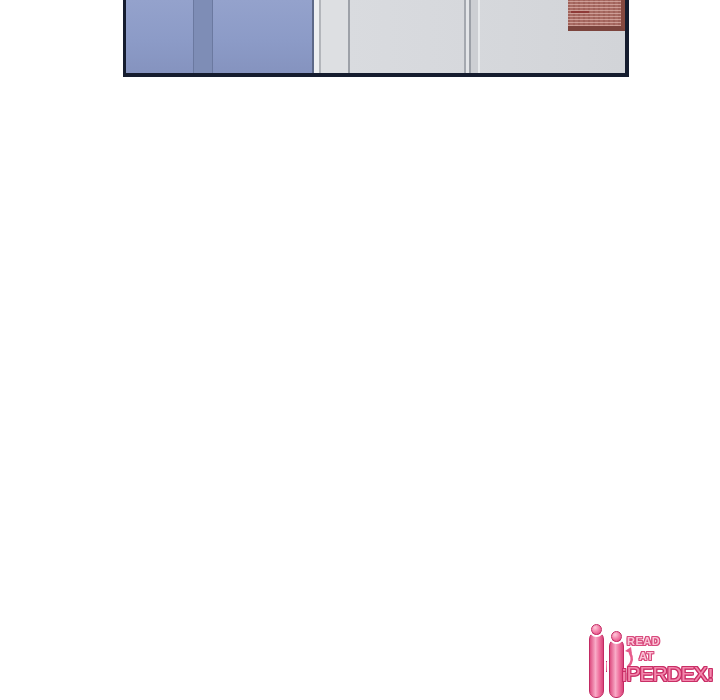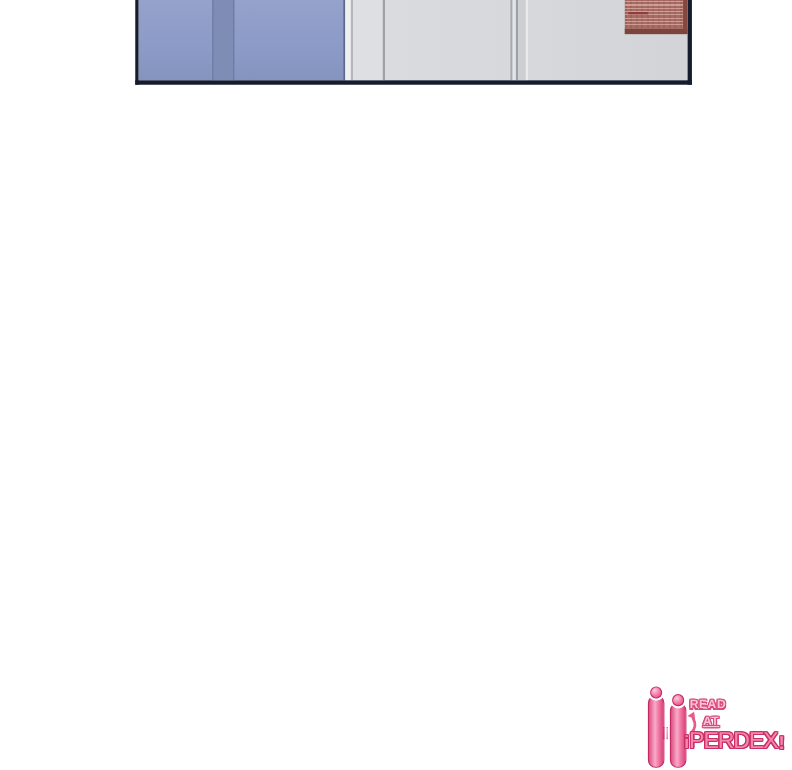--- a/index.html
+++ b/index.html
@@ -96,21 +96,21 @@
   .wm-read, .wm-at {
     position: absolute;
     font-weight: bold; font-size: 11px; line-height: 1;
     letter-spacing: 0.5px;
     color: #fbc3d6;
     text-shadow:
       -1px 0 0 #d84a7d, 1px 0 0 #d84a7d, 0 -1px 0 #d84a7d, 0 1px 0 #d84a7d,
       -1px -1px 0 #d84a7d, 1px 1px 0 #d84a7d, 1px -1px 0 #d84a7d, -1px 1px 0 #d84a7d;
   }
   .wm-read { left: 39px; top: 18px; }
-  .wm-at   { left: 51px; top: 33px; text-decoration: underline; }
+  .wm-at   { left: 51px; top: 33px; }
   .tail-icon { position: absolute; left: 33px; top: 27px; }
   .wm-brand {
     position: absolute; left: 34px; top: 45px;
     display: flex; align-items: flex-end;
     color: #f387ac;
     text-shadow:
       -1px 0 0 #c92e66, 1px 0 0 #c92e66, 0 -1px 0 #c92e66, 0 1px 0 #c92e66,
       -1px -1px 0 #c92e66, 1px 1px 0 #c92e66, 1px -1px 0 #c92e66, -1px 1px 0 #c92e66;
   }
   .wm-i    { font-weight: bold; font-size: 16px; line-height: 1; }

